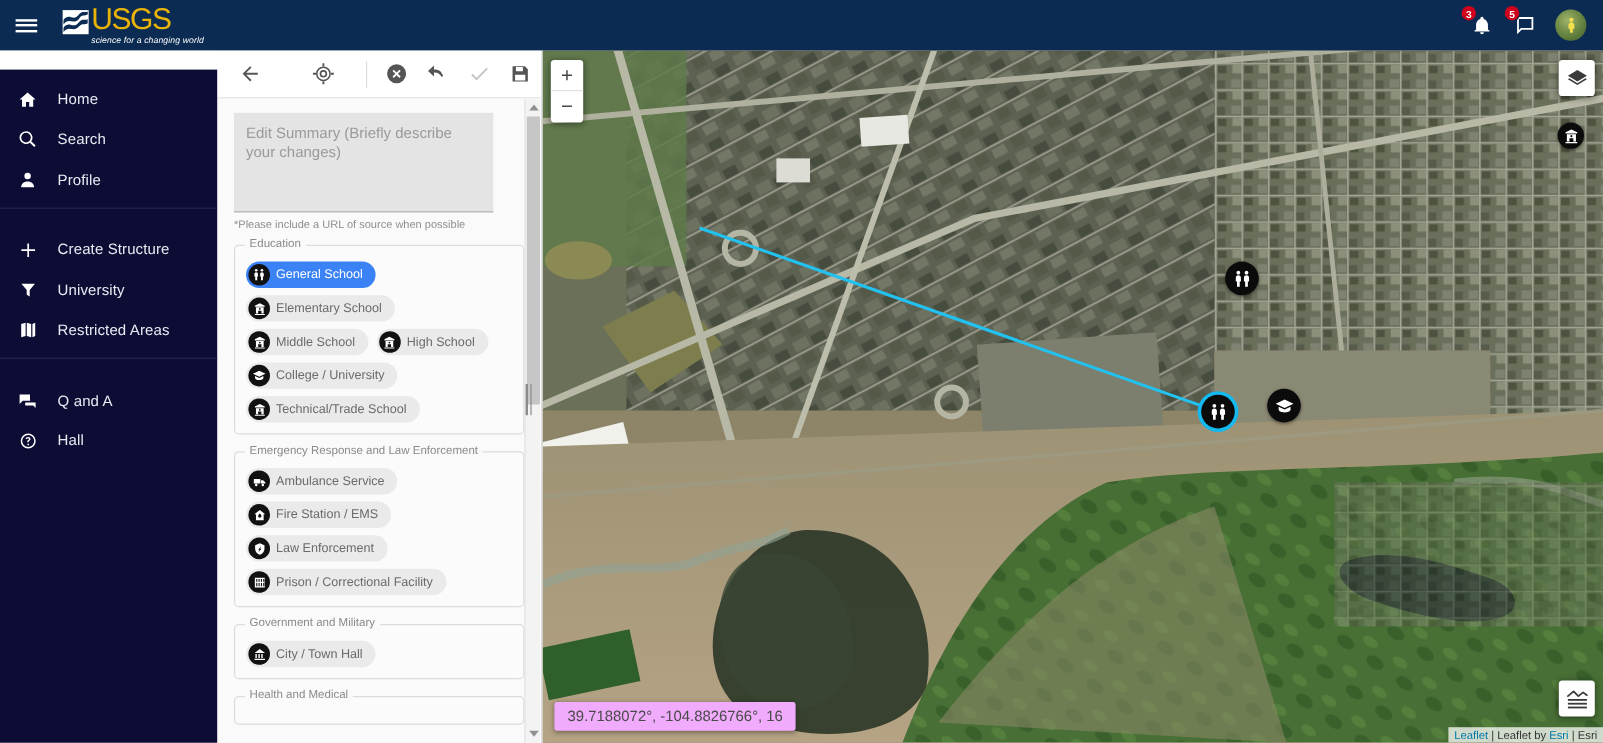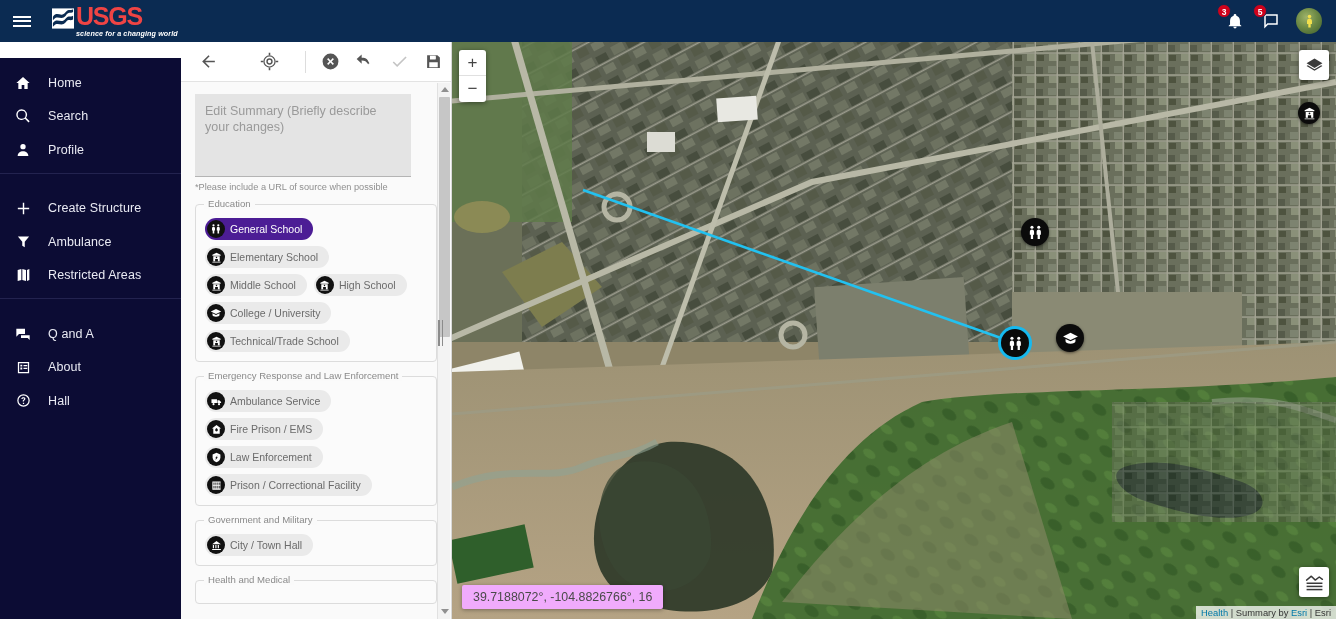--- a/index.html
+++ b/index.html
@@ -26,25 +26,25 @@
     cursor: pointer;
   }
   #hamburger .bar {
     width: 18px; height: 2px; background: #fff; margin: 2.5px 0;
     display: block;
   }
   #logo { margin-left: 8px; display: flex; flex-direction: column; line-height: 1; cursor: pointer; }
   #logo .logorow { display: flex; align-items: flex-end; }
   #logo .mark { width: 22px; height: 21px; margin-right: 2px; }
   #logo .usgs-text {
-    color: #ef4444; font-weight: bold; font-size: 25px; letter-spacing: -1.2px;
+    color: #eab308; font-weight: normal; font-size: 25px; letter-spacing: -1.2px;
     font-family: "Liberation Sans", sans-serif;
   }
   #logo .tagline {
-    color: #fff; font-size: 7.2px; font-style: italic; font-weight: bold;
+    color: #fff; font-size: 7.2px; font-style: italic; font-weight: normal;
     letter-spacing: .1px; margin-top: 1px; margin-left: 24px;
   }
   #header-right {
     margin-left: auto; display: flex; align-items: center; gap: 14px;
     padding-right: 14px;
   }
   .hicon { position: relative; cursor: pointer; width: 22px; height: 22px;
            display: flex; align-items: center; justify-content: center; }
   .hicon svg { fill: #fff; }
   .badge {
@@ -153,21 +153,21 @@
     background: #fafafa; padding: 0 4px;
     font-size: 9.6px; color: #8a8a8a;
   }
   .chips { display: flex; flex-wrap: wrap; gap: 6px 7px; }
   .chip {
     display: inline-flex; align-items: center;
     height: 22px; border-radius: 11px;
     background: #eaeaea; padding-right: 11px;
     cursor: pointer; max-width: 100%;
   }
-  .chip.selected { background: #4c1d95; align-items: center; }
+  .chip.selected { background: #3b82f6; align-items: center; }
   .chip .cico {
     width: 18px; height: 18px; border-radius: 50%;
     background: #111; margin: 2px 5px 2px 2px;
     display: flex; align-items: center; justify-content: center;
     flex: 0 0 18px;
   }
   .chip .cico svg { fill: #fff; }
   .chip .clabel { font-size: 10.5px; color: #6b6b6b; white-space: nowrap; }
   .chip.selected .clabel { color: #ffffff; }
 
@@ -336,21 +336,21 @@
       </span>
       <span class="nav-label">Create Structure</span>
     </div>
 
     <div class="nav-item">
       <span class="nav-ico">
         <svg width="15" height="15" viewBox="0 0 24 24">
             <path d="M3 4h18l-7 8.4V21l-4-2.4v-6.2z"></path>
           </svg>
       </span>
-      <span class="nav-label">Ambulance</span>
+      <span class="nav-label">University</span>
     </div>
 
     <div class="nav-item">
       <span class="nav-ico">
         <svg width="16" height="16" viewBox="0 0 24 24">
             <path d="M4 4.6 9.5 3v16.4L4 21zM11 3l5.5 1.6V21L11 19.4zM18 4.6 21.5 3v16.4L18 21z"></path>
           </svg>
       </span>
       <span class="nav-label">Restricted Areas</span>
     </div>
@@ -360,28 +360,20 @@
 
     <div class="nav-item">
       <span class="nav-ico">
         <svg width="16" height="16" viewBox="0 0 24 24">
             <path d="M2 4h13v8H6l-4 4zM9 14h13v7l-3-3H9z"></path>
           </svg>
       </span>
       <span class="nav-label">Q and A</span>
     </div>
 
-    <div class="nav-item">
-      <span class="nav-ico">
-        <svg width="15" height="15" viewBox="0 0 24 24">
-            <path d="M3 3h18v18H3zm2 2v14h14V5zm2 2.5h3v3H7zm5 .5h6v2h-6zM7 12h3v3H7zm5 .5h6v2h-6z"></path>
-          </svg>
-      </span>
-      <span class="nav-label">About</span>
-    </div>
 
     <div class="nav-item">
       <span class="nav-ico">
         <svg width="15" height="15" viewBox="0 0 24 24">
             <path d="M12 2a10 10 0 1 0 0 20 10 10 0 0 0 0-20zm0 2a8 8 0 1 1 0 16 8 8 0 0 1 0-16zm-.2 2.6c-1.9 0-3.1 1.1-3.3 2.8h1.9c.1-.7.6-1.2 1.4-1.2.8 0 1.3.5 1.3 1.1 0 .6-.3.9-1.1 1.5-.9.6-1.3 1.2-1.3 2.2v.5h1.9v-.4c0-.6.3-.9 1.1-1.5.9-.6 1.4-1.3 1.4-2.4 0-1.6-1.3-2.6-3.3-2.6zM11 15.6h2v2h-2z"></path>
           </svg>
       </span>
       <span class="nav-label">Hall</span>
     </div>
   </div>
@@ -499,21 +491,21 @@
                 </svg>
             </span>
             <span class="clabel">Ambulance Service</span>
           </div>
           <div class="chip">
             <span class="cico">
               <svg width="11" height="11" viewBox="0 0 24 24">
                   <path d="M12 2 2 10h3v11h14V10h3zm0 6.6c1.9 1.6 3 3 3 4.6a3 3 0 0 1-6 0c0-1.6 1.1-3 3-4.6z"></path>
                 </svg>
             </span>
-            <span class="clabel">Fire Prison / EMS</span>
+            <span class="clabel">Fire Station / EMS</span>
           </div>
           <div class="chip">
             <span class="cico">
               <svg width="11" height="11" viewBox="0 0 24 24">
                   <path d="M12 1.5 3.5 5.2v6.3c0 5.2 3.6 9.7 8.5 11 4.9-1.3 8.5-5.8 8.5-11V5.2z"></path>
                   <path d="M14.5 7 9 13.5h2.3L9.5 18 15 11.5h-2.4z" fill="#111"></path>
                 </svg>
             </span>
             <span class="clabel">Law Enforcement</span>
           </div>
@@ -695,17 +687,17 @@
         <path d="M2 9 L8 4 L13 9 L18 5 L22 8" stroke="#3a3a3a" stroke-width="1.8" fill="none" stroke-linecap="round" stroke-linejoin="round"></path>
         <rect x="2" y="12" width="20" height="1.9" fill="#3a3a3a"></rect>
         <rect x="2" y="16" width="20" height="1.9" fill="#3a3a3a"></rect>
         <rect x="2" y="20" width="20" height="1.9" fill="#3a3a3a"></rect>
       </svg>
     </div>
 
     <div id="coord-box">39.7188072°, -104.8826766°, 16</div>
 
     <div id="attribution">
-      <a>Health</a><span> | </span><span>Summary by </span><a>Esri</a><span> | </span><span>Esri</span>
+      <a>Leaflet</a><span> | </span><span>Leaflet by </span><a>Esri</a><span> | </span><span>Esri</span>
     </div>
   </div>
 
 </div>
 
 </body></html>

